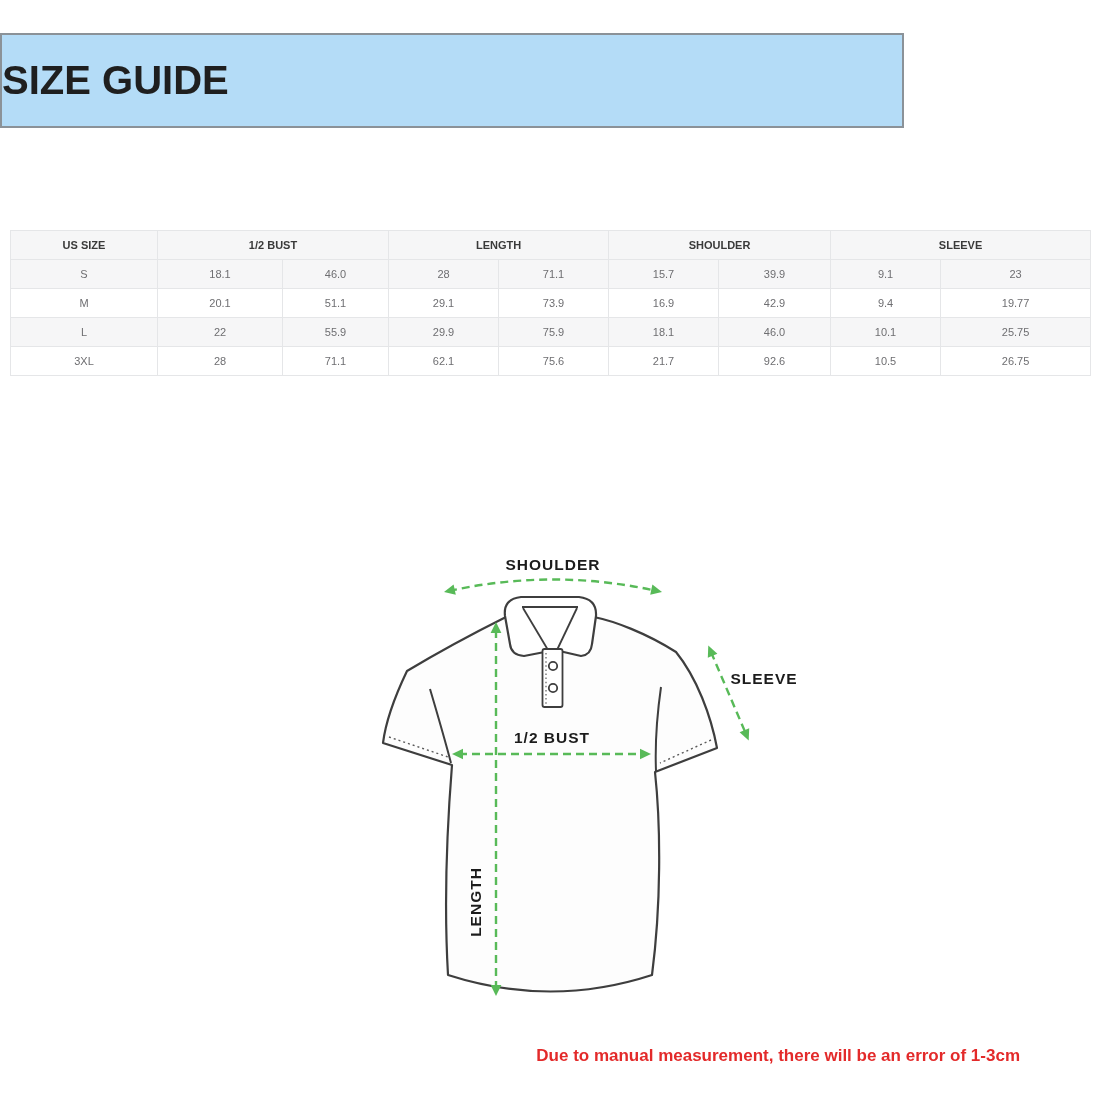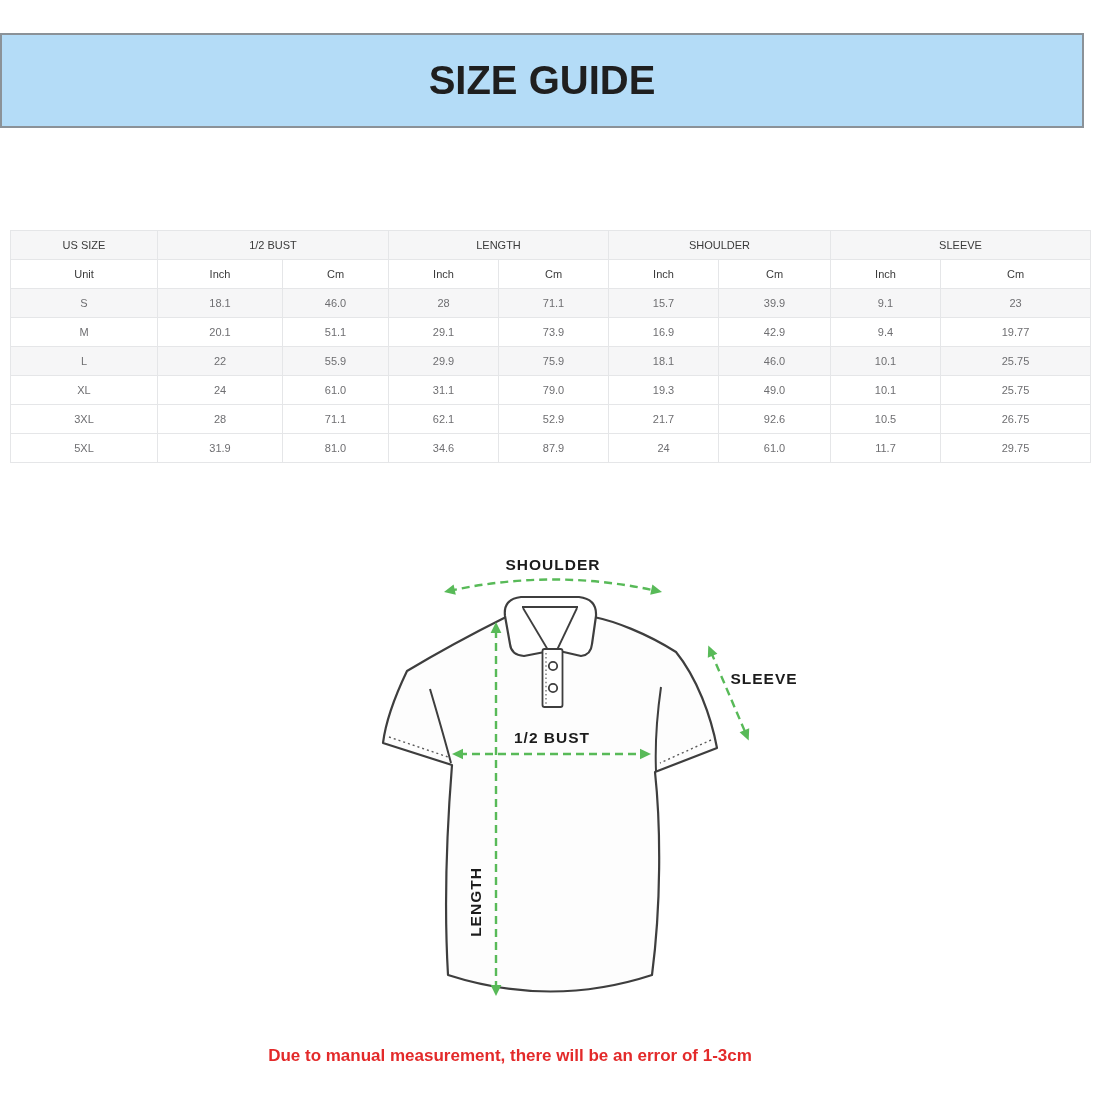--- a/index.html
+++ b/index.html
@@ -2,46 +2,46 @@
 <html><head>
 <meta charset="utf-8">
 <style>
   html,body{margin:0;padding:0;}
   body{
     width:1100px;height:1100px;position:relative;overflow:hidden;
     background:#ffffff;font-family:"Liberation Sans",sans-serif;
   }
   
   .banner{
-    position:absolute;left:0;top:33px;width:1084px;height:95px;
+    position:absolute;left:0;top:33px;width:904px;height:95px;
     background:#b4dcf7;border:2px solid #8b9298;box-sizing:border-box;
-    display:flex;align-items:center;justify-content:center;
+    display:flex;align-items:center;justify-content:flex-start;
   }
   .banner-title{
     font-size:40px;font-weight:900;color:#1f1f1f;letter-spacing:0px;
   }
   
   .table-wrap{position:absolute;left:10px;top:230px;width:1080px;}
   table{border-collapse:collapse;table-layout:fixed;width:1080px;}
   th,td{
     border:1px solid #e5e6e8;height:28px;padding:0;text-align:center;
     vertical-align:middle;font-size:11px;background:#ffffff;
   }
-  thead th{font-weight:400;color:#3a3a3a;}
+  thead th{font-weight:700;color:#3a3a3a;}
   tbody td{font-weight:400;color:#6e6e71;}
   tr.stripe th,tr.stripe td{background:#f6f6f7;}
   
   .diagram{position:absolute;left:340px;top:540px;}
   .dlabel{
     font-family:"Liberation Sans",sans-serif;font-weight:800;
     font-size:15.5px;fill:#1c1c1c;letter-spacing:1px;
   }
   
   .note{
-    position:absolute;left:0;top:1046px;width:1020px;text-align:center;
+    position:absolute;left:0;top:1046px;width:1020px;text-align:right;
     font-size:17px;font-weight:700;color:#e32a2a;
   }
 </style>
 </head>
 <body>
 
 <div class="banner">
   <div class="banner-title">SIZE GUIDE</div>
 </div>
 
@@ -58,31 +58,20 @@
         <col style="width:110px">
         <col style="width:150px">
     </colgroup>
     <thead>
       <tr class="stripe">
         <th>US SIZE</th>
         <th colspan="2">1/2 BUST</th>
         <th colspan="2">LENGTH</th>
         <th colspan="2">SHOULDER</th>
         <th colspan="2">SLEEVE</th>
-      </tr>
-      <tr>
-        <th>Unit</th>
-        <th>Inch</th>
-        <th>Cm</th>
-        <th>Inch</th>
-        <th>Cm</th>
-        <th>Inch</th>
-        <th>Cm</th>
-        <th>Inch</th>
-        <th>Cm</th>
       </tr>
     </thead>
     <tbody>
       <tr class="stripe">
         <td>S</td>
           <td>18.1</td>
           <td>46.0</td>
           <td>28</td>
           <td>71.1</td>
           <td>15.7</td>
@@ -106,51 +95,29 @@
           <td>22</td>
           <td>55.9</td>
           <td>29.9</td>
           <td>75.9</td>
           <td>18.1</td>
           <td>46.0</td>
           <td>10.1</td>
           <td>25.75</td>
       </tr>
       <tr>
-        <td>XL</td>
-          <td>24</td>
-          <td>61.0</td>
-          <td>31.1</td>
-          <td>79.0</td>
-          <td>19.3</td>
-          <td>49.0</td>
-          <td>10.1</td>
-          <td>25.75</td>
-      </tr>
-      <tr>
         <td>3XL</td>
           <td>28</td>
           <td>71.1</td>
           <td>62.1</td>
-          <td>52.9</td>
+          <td>75.6</td>
           <td>21.7</td>
           <td>92.6</td>
           <td>10.5</td>
           <td>26.75</td>
-      </tr>
-      <tr>
-        <td>5XL</td>
-          <td>31.9</td>
-          <td>81.0</td>
-          <td>34.6</td>
-          <td>87.9</td>
-          <td>24</td>
-          <td>61.0</td>
-          <td>11.7</td>
-          <td>29.75</td>
       </tr>
     </tbody>
   </table>
 </div>
 
 <svg class="diagram" width="480" height="500" viewBox="340 540 480 500">
 
   <path d="M506,617 C472,634 432,656 407,671 C396,694 386,719 383,743 L452,765
            C447,828 444,906 448,975 Q551,1008 652,975 C661,906 661,828 655,772
            L717,748 C711,716 697,678 676,652 C646,633 614,621 594,617 Z" fill="#fdfdfd" stroke="#3e3e3e" stroke-width="2.2" stroke-linejoin="round" stroke-linecap="round"></path>

